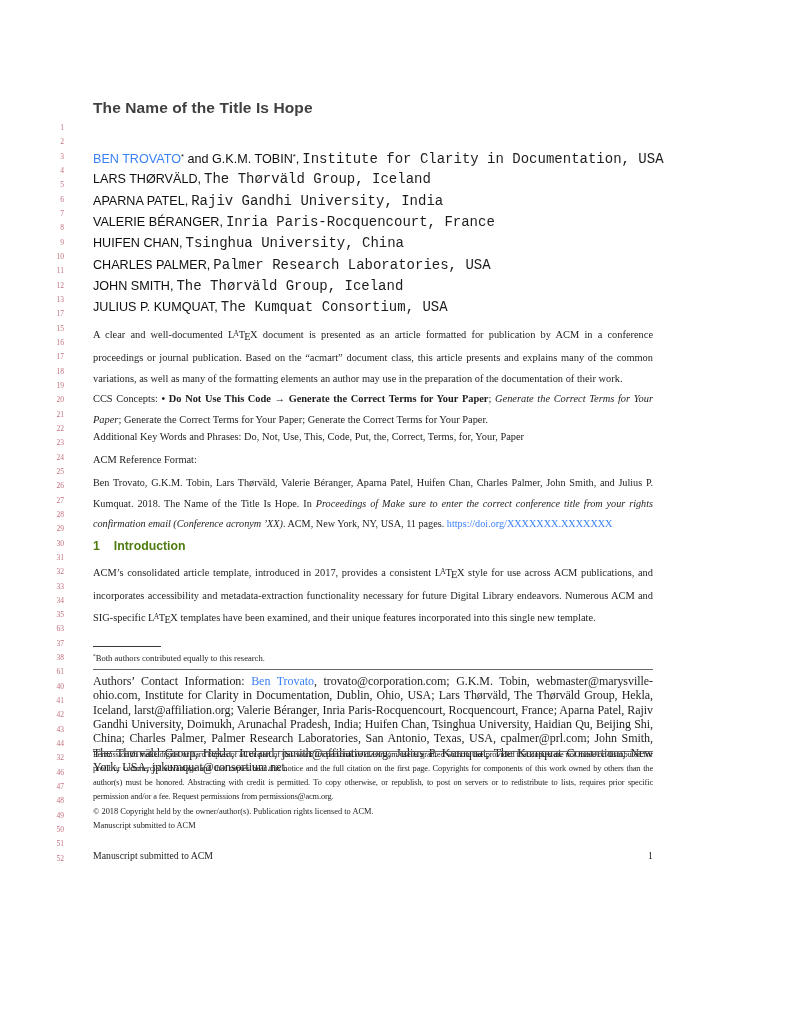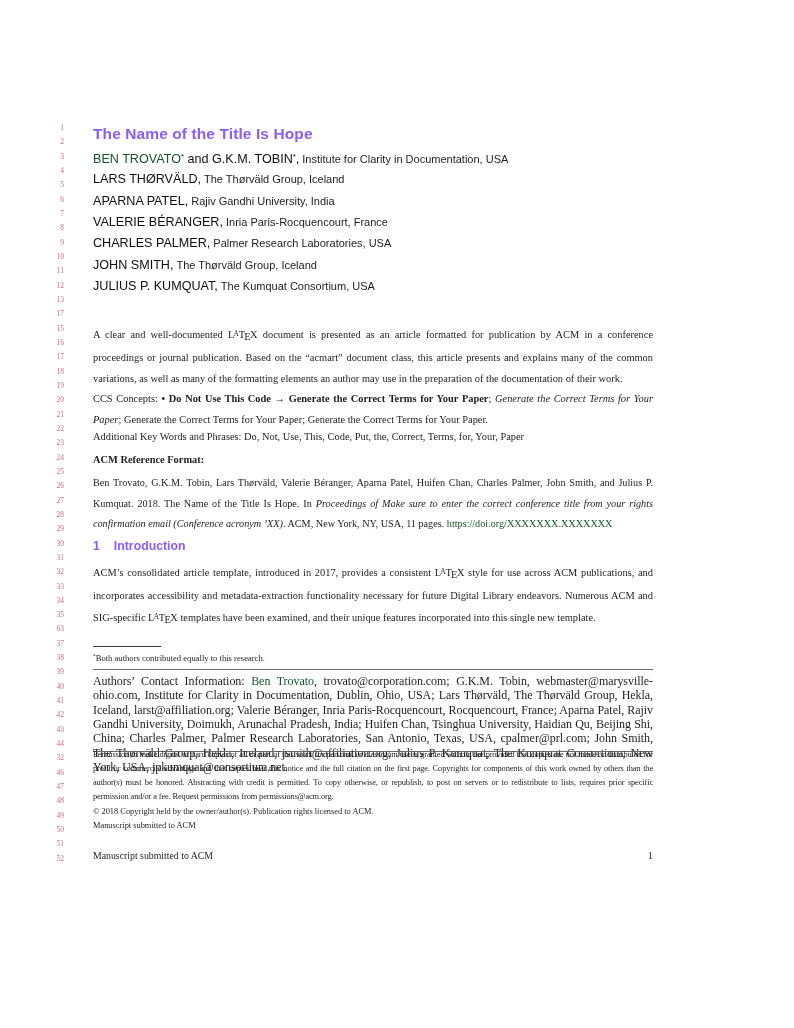--- a/index.html
+++ b/index.html
@@ -4,48 +4,48 @@
 <style>
   html,body{margin:0;padding:0;background:#ffffff;}
   .page{position:relative;width:794px;height:1028px;background:#ffffff;overflow:hidden;
         font-family:"Liberation Serif",serif;color:#1d1d1d;}
   
   .line-numbers{position:absolute;left:46px;top:121px;width:18px;text-align:right;
         font-family:"Liberation Serif",serif;font-size:7.5px;color:#c2707e;}
   .ln{height:14.34px;line-height:14.34px;}
   
   .blk{position:absolute;left:93px;width:560px;}
-  .title{top:125px;margin:0;font-family:"Liberation Sans",sans-serif;font-size:15.5px;
-        font-weight:700;color:#8b5cf6;letter-spacing:.1px;}
+  .title{top:99px;margin:0;font-family:"Liberation Sans",sans-serif;font-size:15.5px;
+        font-weight:700;color:#404040;letter-spacing:.1px;}
   .authors{top:146px;}
   .author-row{height:21.35px;line-height:21.35px;white-space:nowrap;}
   .author-names{font-family:"Liberation Sans",sans-serif;font-size:12.6px;color:#0f0f0f;}
-  .author-aff{font-family:Liberation Sans, sans-serif;font-size:11px;color:#1d1d1d;margin-left:3px;}
+  .author-aff{font-family:Liberation Mono, monospace;font-size:14px;color:#1d1d1d;margin-left:3px;}
   .sup{font-size:.62em;vertical-align:.5em;}
   .body-par{margin:0;font-size:10.4px;line-height:21px;text-align:justify;color:#1d1d1d;}
   .abstract{top:323px;}
   .ccs{top:388px;}
   .keywords{top:426px;}
-  .acmref-h{top:454px;margin:0;font-size:10.4px;font-weight:700;}
+  .acmref-h{top:454px;margin:0;font-size:10.4px;font-weight:400;}
   .acmref-b{top:473px;margin:0;font-size:10.2px;line-height:20.6px;text-align:justify;}
   .section{top:539px;margin:0;font-family:"Liberation Sans",sans-serif;font-size:12.3px;
-        font-weight:700;color:#8b5cf6;}
+        font-weight:700;color:#4d7c0f;}
   .sec-num{margin-right:14px;}
   .intro{top:561px;}
   .fn-rule{top:646px;width:68px;height:0;border-top:1px solid #3a3a3a;}
   .footnote{top:650px;margin:0;font-size:8.6px;line-height:13px;}
   .rule-a{top:669px;height:0;border-top:1px solid #6a6a6a;}
   .contact{top:674px;margin:0;font-size:12px;line-height:14.35px;text-align:justify;letter-spacing:-.05px;}
   .rule-b{top:751px;height:0;border-top:1px solid #6a6a6a;}
   .bottom{top:748px;font-size:8.4px;line-height:14.15px;}
   .perm{margin:0;text-align:justify;letter-spacing:-.12px;}
   .bline{margin:0;}
   .footer{top:850px;display:flex;justify-content:space-between;font-size:9.8px;color:#1d1d1d;}
   
-  .link{color:#14532d;}
+  .link{color:#3b82f6;}
   .it{font-style:italic;}
   .b{font-weight:700;}
   .latex .lx-a{font-size:.72em;vertical-align:.24em;margin-left:-.1em;margin-right:-.04em;}
   .latex .lx-e{vertical-align:-.21em;margin-left:-.08em;margin-right:-.04em;}
 </style>
 </head>
 <body>
 
 <div class="page">
   <div class="line-numbers">
@@ -80,21 +80,21 @@
       <div class="ln">29</div>
       <div class="ln">30</div>
       <div class="ln">31</div>
       <div class="ln">32</div>
       <div class="ln">33</div>
       <div class="ln">34</div>
       <div class="ln">35</div>
       <div class="ln">63</div>
       <div class="ln">37</div>
       <div class="ln">38</div>
-      <div class="ln">39</div>
+      <div class="ln">61</div>
       <div class="ln">40</div>
       <div class="ln">41</div>
       <div class="ln">42</div>
       <div class="ln">43</div>
       <div class="ln">44</div>
       <div class="ln">32</div>
       <div class="ln">46</div>
       <div class="ln">47</div>
       <div class="ln">48</div>
       <div class="ln">49</div>
@@ -103,20 +103,21 @@
       <div class="ln">52</div>
     </div>
 
   <h1 class="blk title">The Name of the Title Is Hope</h1>
 
   <div class="blk authors">
       <div class="author-row"><span class="author-names"><span class="author-names link">BEN TROVATO</span><span class="sup">*</span><span> and </span><span class="author-names">G.K.M. TOBIN</span><span class="sup">*</span><span>,</span></span><span class="author-aff">Institute for Clarity in Documentation, USA</span></div>
       <div class="author-row"><span class="author-names"><span class="author-names">LARS THØRVÄLD</span><span>,</span></span><span class="author-aff">The Thørväld Group, Iceland</span></div>
       <div class="author-row"><span class="author-names"><span class="author-names">APARNA PATEL</span><span>,</span></span><span class="author-aff">Rajiv Gandhi University, India</span></div>
       <div class="author-row"><span class="author-names"><span class="author-names">VALERIE BÉRANGER</span><span>,</span></span><span class="author-aff">Inria Paris-Rocquencourt, France</span></div>
+      <div class="author-row"><span class="author-names"><span class="author-names">HUIFEN CHAN</span><span>,</span></span><span class="author-aff">Tsinghua University, China</span></div>
       <div class="author-row"><span class="author-names"><span class="author-names">CHARLES PALMER</span><span>,</span></span><span class="author-aff">Palmer Research Laboratories, USA</span></div>
       <div class="author-row"><span class="author-names"><span class="author-names">JOHN SMITH</span><span>,</span></span><span class="author-aff">The Thørväld Group, Iceland</span></div>
       <div class="author-row"><span class="author-names"><span class="author-names">JULIUS P. KUMQUAT</span><span>,</span></span><span class="author-aff">The Kumquat Consortium, USA</span></div>
     </div>
 
   <p class="blk body-par abstract"><span>A clear and well-documented </span><span class="latex">L<span class="lx-a">A</span>T<span class="lx-e">E</span>X</span><span> document is presented as an article formatted for publication by ACM in a conference proceedings or journal publication. Based on the “acmart” document class, this article presents and explains many of the common variations, as well as many of the formatting elements an author may use in the preparation of the documentation of their work.</span></p>
 
   <p class="blk body-par ccs"><span>CCS Concepts: </span><span class="b">• Do Not Use This Code → Generate the Correct Terms for Your Paper</span><span>; </span><span class="it">Generate the Correct Terms for Your Paper</span><span>; Generate the Correct Terms for Your Paper; Generate the Correct Terms for Your Paper.</span></p>
 
   <p class="blk body-par keywords"><span>Additional Key Words and Phrases: Do, Not, Use, This, Code, Put, the, Correct, Terms, for, Your, Paper</span></p>

